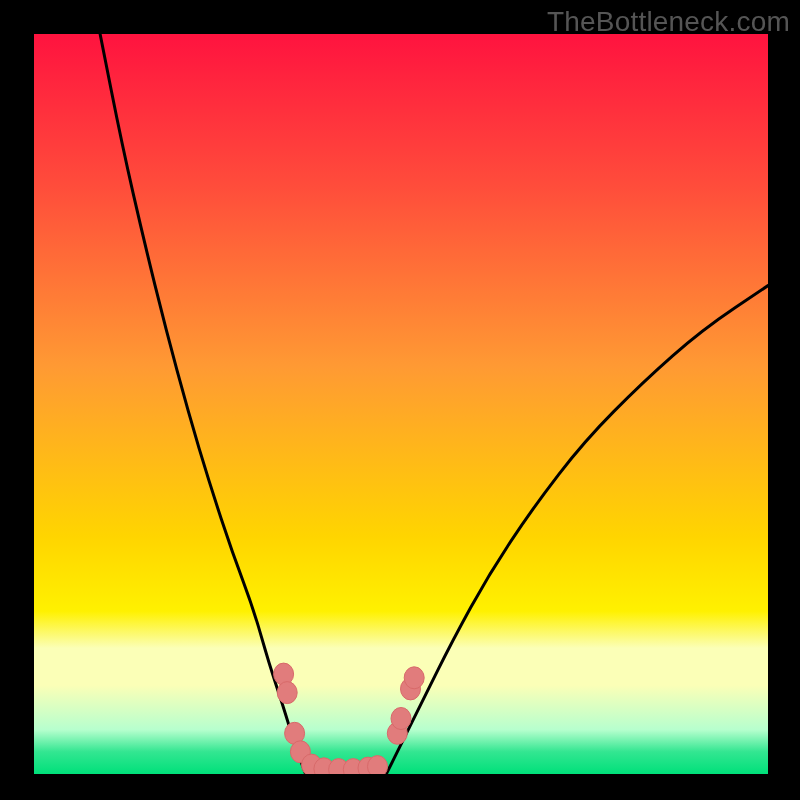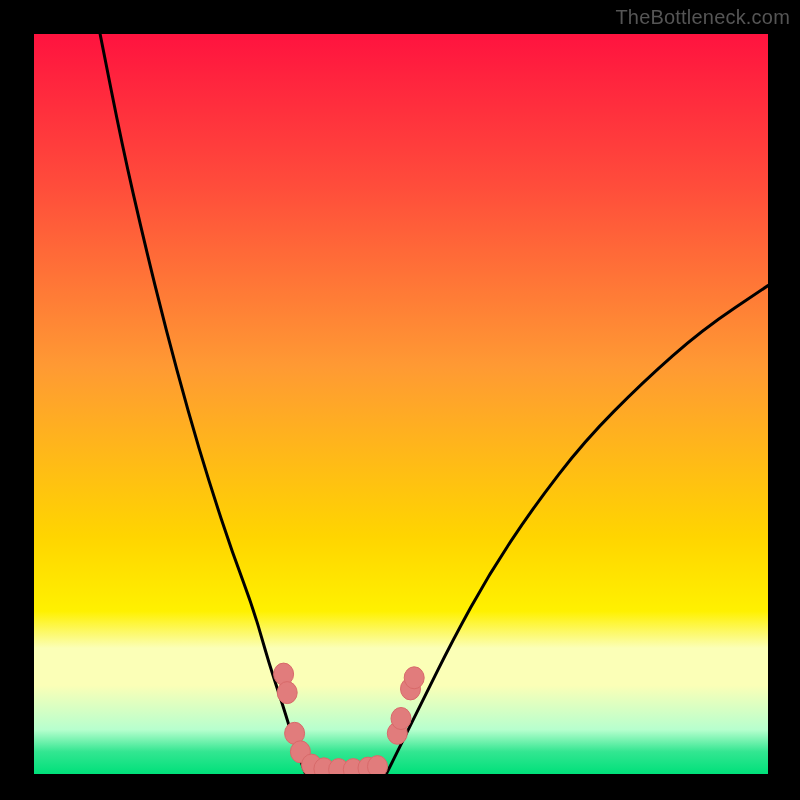--- a/index.html
+++ b/index.html
@@ -17,21 +17,21 @@
     top: 34px;
     width: 734px;
     height: 740px;
     overflow: hidden;
   }
   .watermark {
     position: absolute;
     top: 6px;
     right: 10px;
     color: #555;
-    font-size: 20px;
+    font-size: 28px;
     font-weight: 500;
     letter-spacing: 0.2px;
     margin-left: 24px;
   }
   svg { display: block; }
 </style>
 </head>
 <body>
 
 <div class="watermark">TheBottleneck.com</div>

